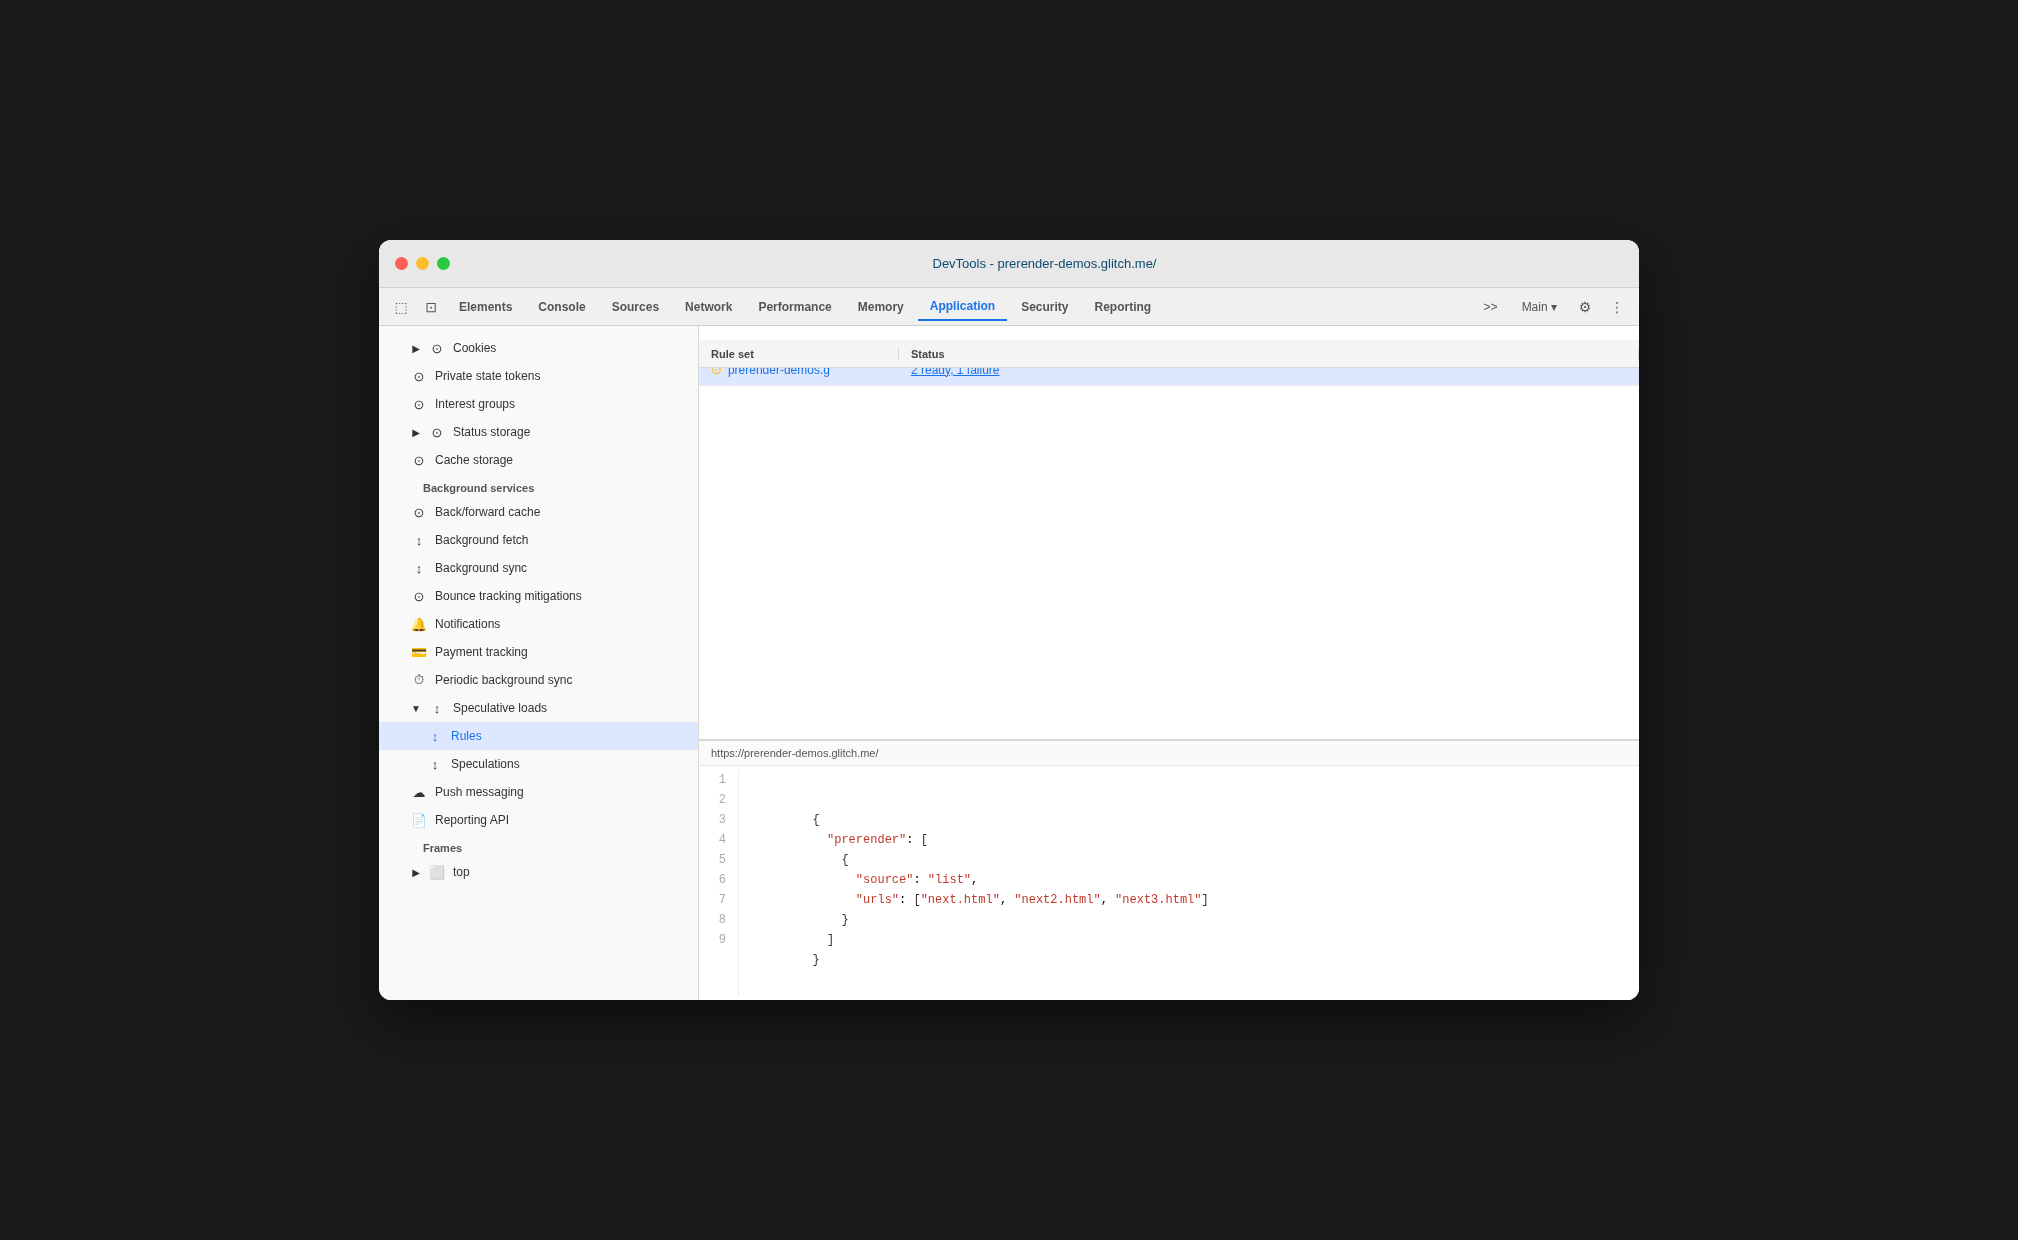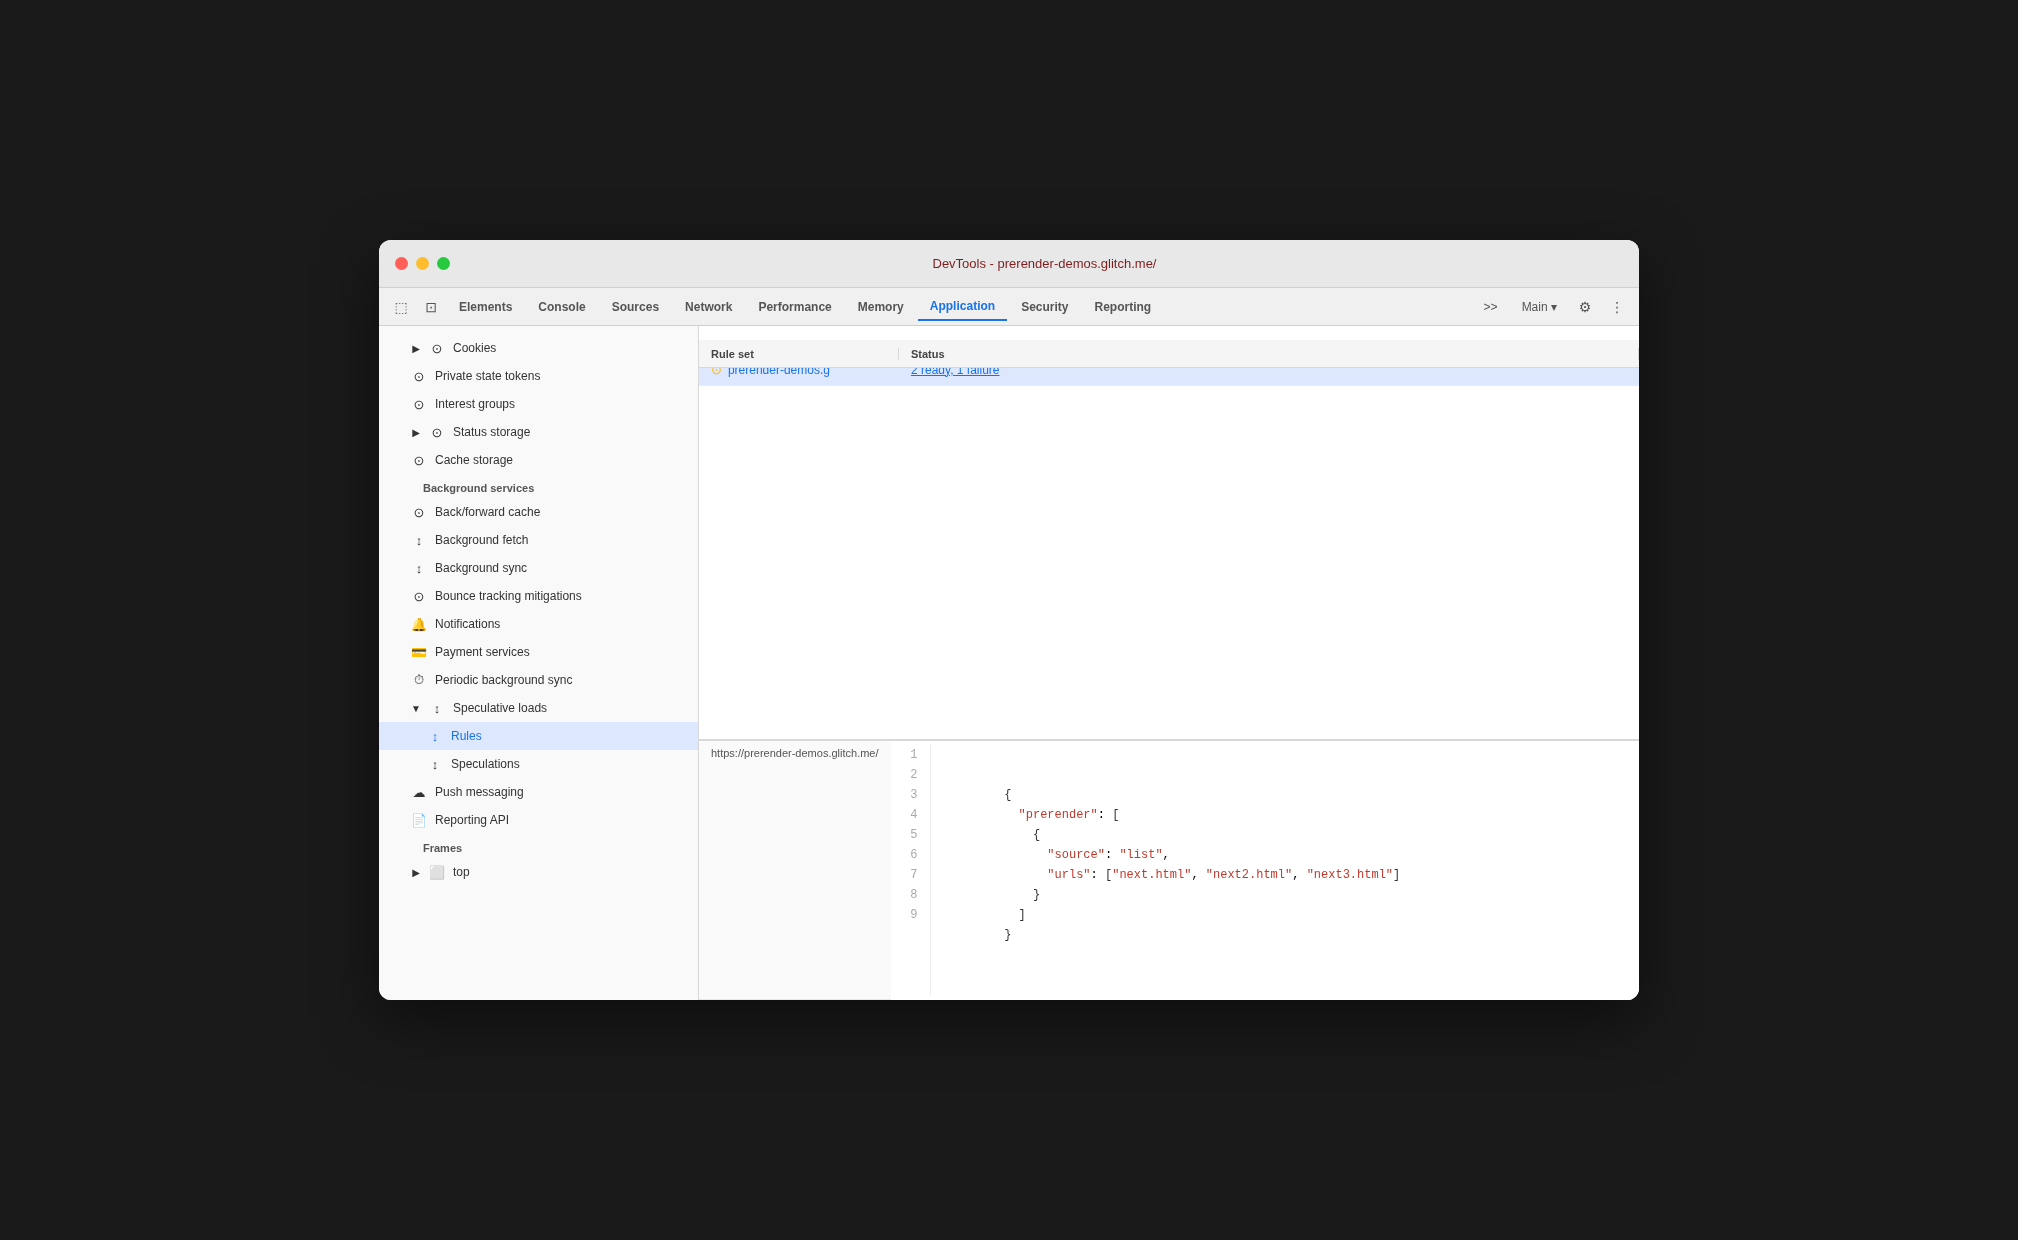--- a/index.html
+++ b/index.html
@@ -41,21 +41,21 @@
       height: 13px;
       border-radius: 50%;
     }
     .tl-red { background: #ff5f57; }
     .tl-yellow { background: #ffbd2e; }
     .tl-green { background: #28c940; }
     .title-text {
       flex: 1;
       text-align: center;
       font-size: 13px;
-      color: #7f1d1d;
+      color: #0c4a6e;
       font-weight: 500;
     }
     
     .tab-bar {
       background: #f0f0f0;
       height: 38px;
       display: flex;
       align-items: center;
       padding: 0 8px;
       border-bottom: 1px solid #d0d0d0;
@@ -214,21 +214,21 @@
       color: #fbbc04;
       font-size: 13px;
     }
     
     .code-area {
       flex-shrink: 0;
       height: 260px;
       border-top: 1px solid #d8d8d8;
       overflow: hidden;
       display: flex;
-      flex-direction: row;
+      flex-direction: column;
     }
     .code-url {
       padding: 6px 12px;
       font-size: 11px;
       color: #555;
       border-bottom: 1px solid #e8e8e8;
       background: #fafafa;
     }
     .code-body {
       flex: 1;
@@ -339,21 +339,21 @@
       <div class="sidebar-item indent1">
         <span class="sidebar-icon">⊙</span>
         <span>Bounce tracking mitigations</span>
       </div>
       <div class="sidebar-item indent1">
         <span class="sidebar-icon">🔔</span>
         <span>Notifications</span>
       </div>
       <div class="sidebar-item indent1">
         <span class="sidebar-icon">💳</span>
-        <span>Payment services</span>
+        <span>Payment tracking</span>
       </div>
       <div class="sidebar-item indent1">
         <span class="sidebar-icon">⏱</span>
         <span>Periodic background sync</span>
       </div>
       <div class="sidebar-item indent1">
         <span class="sidebar-arrow">▼</span>
         <span class="sidebar-icon">↕</span>
         <span>Speculative loads</span>
       </div>

